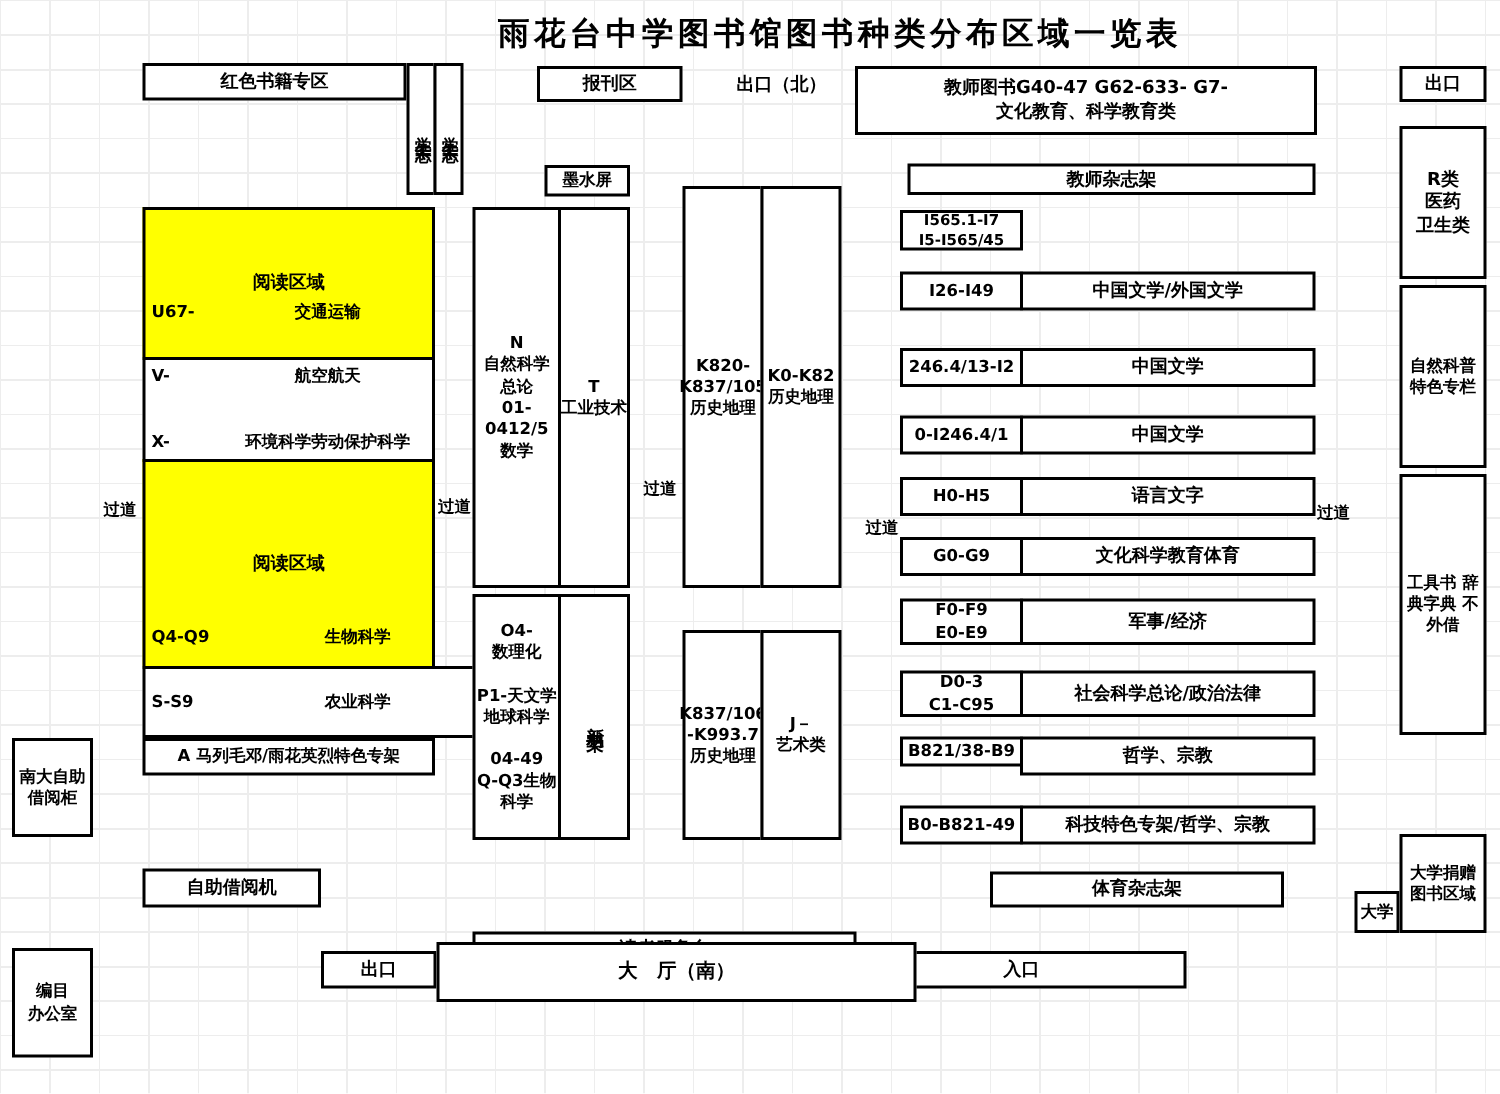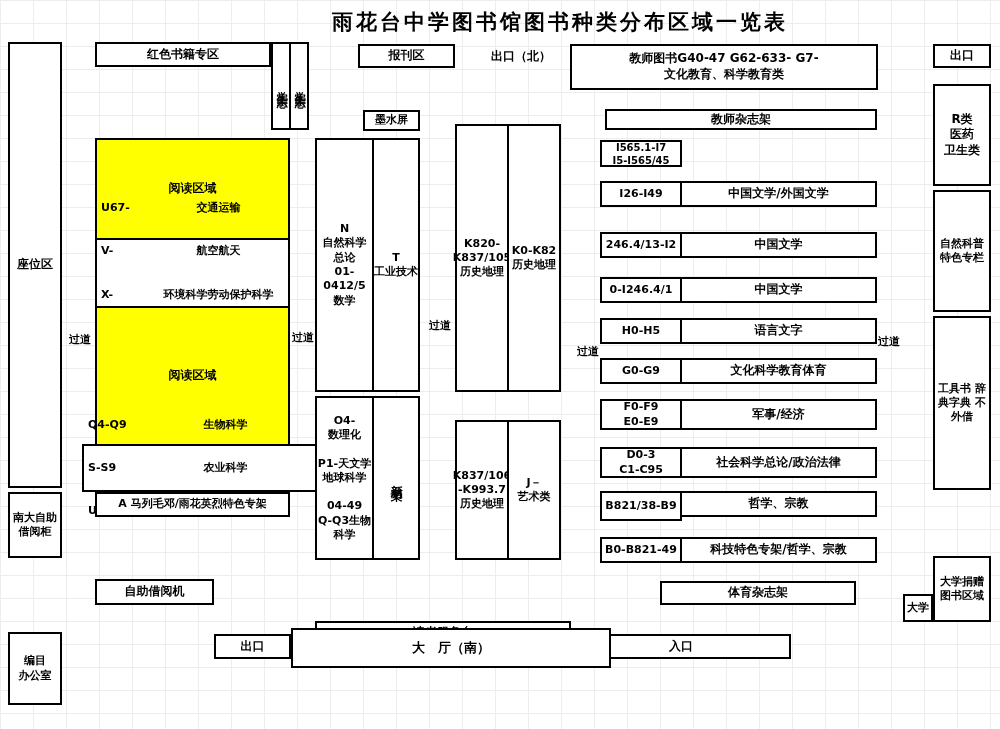--- a/index.html
+++ b/index.html
@@ -34,21 +34,20 @@
   .codes .code { width:52px; text-align:left; font-size:11px; }
   .codes .lbl { flex:1; text-align:center; font-size:11px; }
 </style>
 </head>
 <body>
 
 <div class="page">
 
   <div class="title">雨花台中学图书馆图书种类分布区域一览表</div>
 
-  <div class="box" style="left:8px;top:42px;width:54px;height:446px;">座位区</div>
   <div class="box fs11" style="left:8px;top:492px;width:54px;height:66px;">南大自助
 借阅柜</div>
   <div class="box fs11" style="left:8px;top:632px;width:54px;height:73px;">编目
 办公室</div>
 
   <div class="box" style="left:95px;top:42px;width:176px;height:25px;">红色书籍专区</div>
   <div class="box vert fs11" style="left:271px;top:42px;width:20px;height:88px;">学生杂志</div>
   <div class="box vert fs11" style="left:289px;top:42px;width:20px;height:88px;">学生杂志</div>
   <div class="box" style="left:358px;top:44px;width:97px;height:24px;text-align:right;">报刊区</div>
   <div class="plain" style="left:474px;top:45px;width:94px;height:22px;">出口（北）</div>
@@ -71,21 +70,21 @@
   <div class="box fs11" style="left:903px;top:594px;width:30px;height:28px;">大学</div>
 
   <div class="box yellow" style="left:95px;top:138px;width:195px;height:102px;">阅读区域</div>
   <div class="box codes" style="left:95px;top:238px;width:195px;height:70px;">
     <div class="line"><span class="code">U67-</span><span class="lbl">交通运输</span></div>
     <div class="line"><span class="code">V-</span><span class="lbl">航空航天</span></div>
     <div class="line"><span class="code">X-</span><span class="lbl">环境科学劳动保护科学</span></div>
     <div class="line"><span class="code">Z-</span><span class="lbl">综合性图书</span></div>
   </div>
   <div class="box yellow" style="left:95px;top:306px;width:195px;height:140px;">阅读区域</div>
-  <div class="box codes" style="left:82px;top:444px;width:235px;height:48px;">
+  <div class="box codes" style="left:95px;top:444px;width:235px;height:48px;">
     <div class="line"><span class="code">Q4-Q9</span><span class="lbl">生物科学</span></div>
     <div class="line"><span class="code">S-S9</span><span class="lbl">农业科学</span></div>
     <div class="line"><span class="code">U-U6</span><span class="lbl">交通运输</span></div>
   </div>
   <div class="box fs11" style="left:95px;top:492px;width:195px;height:25px;">A 马列毛邓/雨花英烈特色专架</div>
 
   <div class="box fs11" style="left:315px;top:138px;width:59px;height:254px;">N
 自然科学
 总论
 01-
@@ -133,21 +132,21 @@
   <div class="box" style="left:680px;top:358px;width:197px;height:26px;">文化科学教育体育</div>
 
   <div class="box fs11" style="left:600px;top:399px;width:82px;height:31px;">F0-F9
 E0-E9</div>
   <div class="box" style="left:680px;top:399px;width:197px;height:31px;">军事/经济</div>
 
   <div class="box fs11" style="left:600px;top:447px;width:82px;height:31px;">D0-3
 C1-C95</div>
   <div class="box" style="left:680px;top:447px;width:197px;height:31px;">社会科学总论/政治法律</div>
 
-  <div class="box fs11" style="left:600px;top:491px;width:82px;height:30px;">B821/38-B9</div>
+  <div class="box fs11" style="left:600px;top:491px;width:82px;height:20px;">B821/38-B9</div>
   <div class="box" style="left:680px;top:491px;width:197px;height:26px;">哲学、宗教</div>
 
   <div class="box fs11" style="left:600px;top:537px;width:82px;height:26px;">B0-B821-49</div>
   <div class="box" style="left:680px;top:537px;width:197px;height:26px;">科技特色专架/哲学、宗教</div>
 
   <div class="box" style="left:660px;top:581px;width:196px;height:24px;">体育杂志架</div>
   <div class="box" style="left:95px;top:579px;width:119px;height:26px;">自助借阅机</div>
   <div class="box" style="left:315px;top:621px;width:256px;height:24px;">读者服务台</div>
   <div class="box" style="left:214px;top:634px;width:77px;height:25px;">出口</div>
   <div class="box" style="left:571px;top:634px;width:220px;height:25px;">入口</div>

